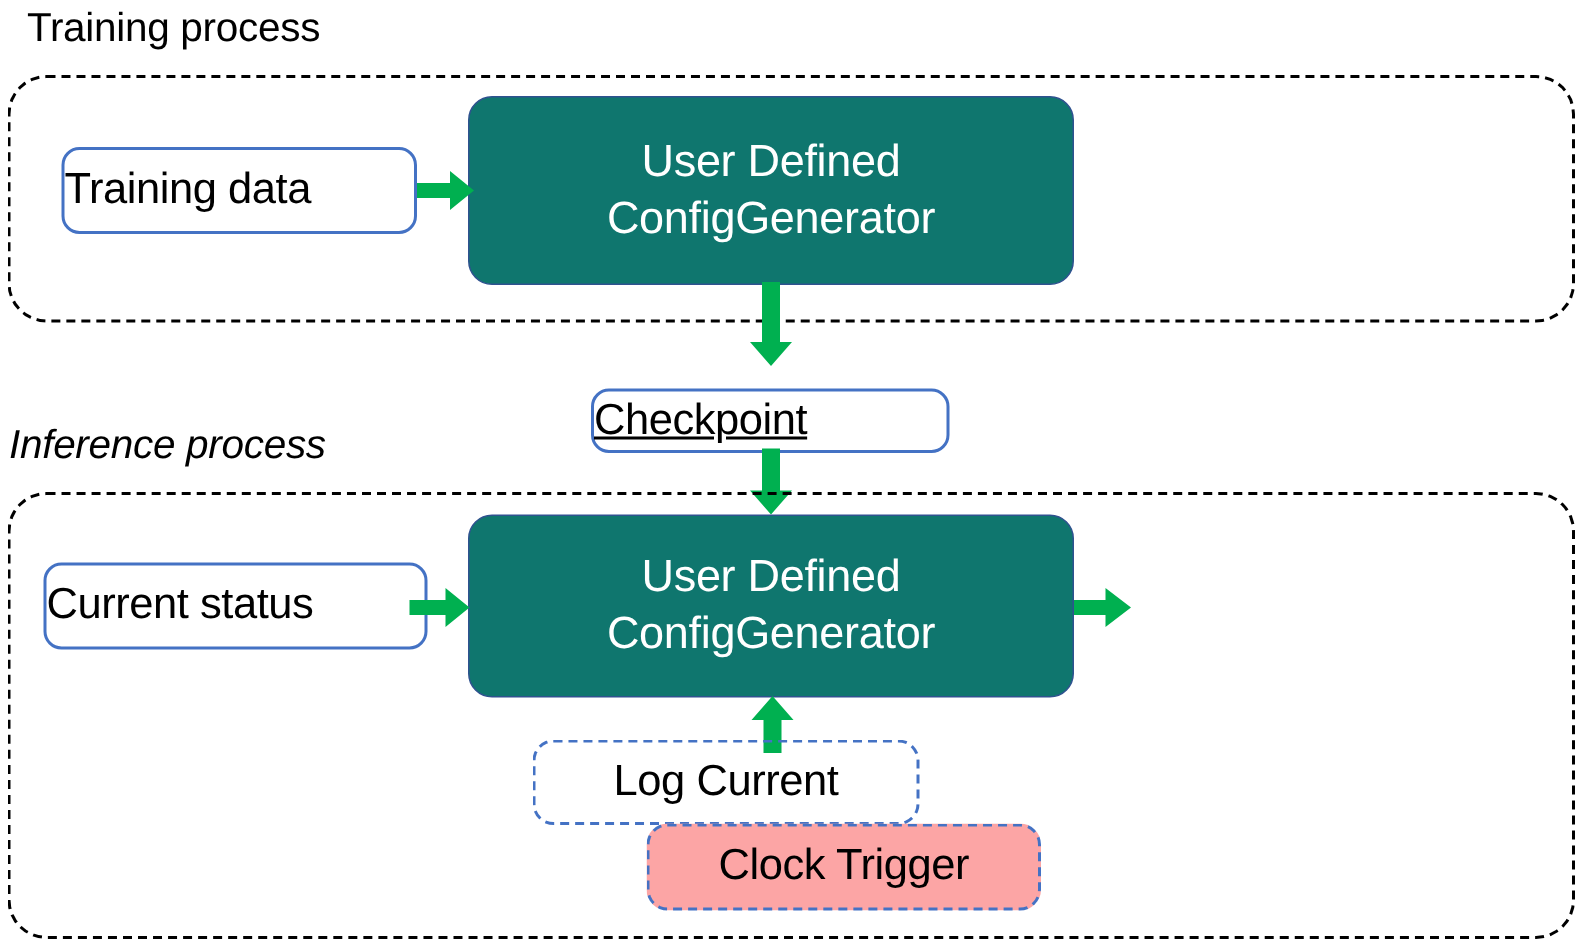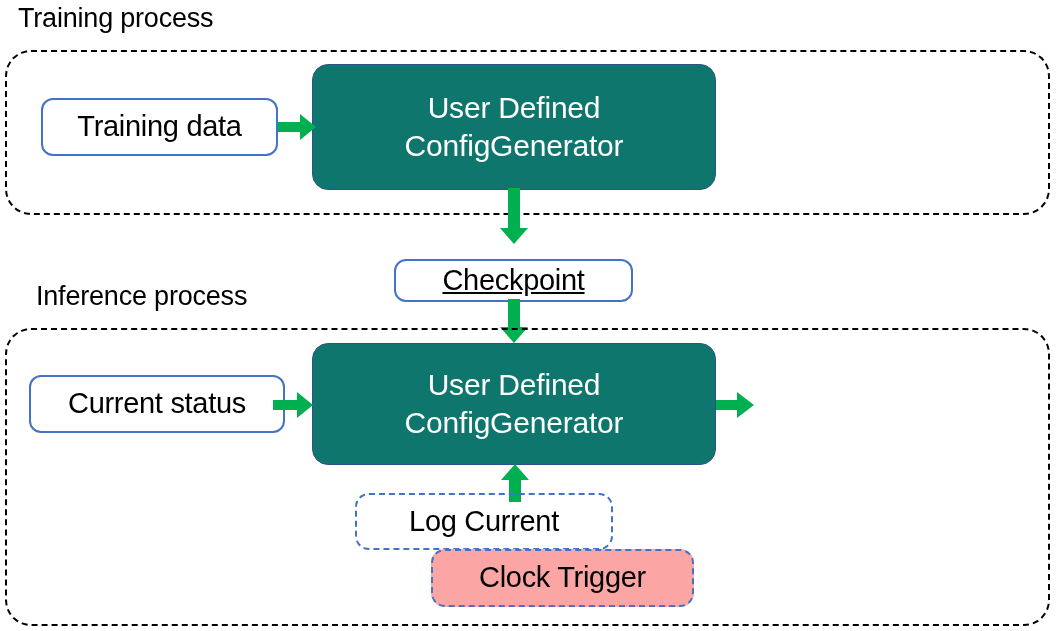--- a/index.html
+++ b/index.html
@@ -22,21 +22,21 @@
   
   .section-label {
     position: absolute;
     font-size: 27px;
     line-height: 1.05;
     color: #000000;
     white-space: nowrap;
     letter-spacing: -0.2px;
   }
   #label-training  { left: 18px;  top: 4px;   }
-  #label-inference { left: 36px;  top: 282px; }
+  #label-inference { left: 6px;  top: 282px; font-style: italic; }
 
   
   .process-container {
     position: absolute;
     border: 2.5px dashed #000000;
     border-radius: 26px;
     background: transparent;
     box-sizing: border-box;
   }
   #container-training  { left: 5px; top: 50px;  width: 1045px; height: 165px; }
@@ -44,21 +44,20 @@
 
   
   .node-white {
     position: absolute;
     box-sizing: border-box;
     border: 2px solid #4472C4;
     border-radius: 12px;
     background: #ffffff;
     display: flex;
     align-items: center;
-    justify-content: center;
     color: #000000;
     font-size: 29px;
     line-height: 1.1;
     white-space: nowrap;
     letter-spacing: -0.3px;
   }
   #node-training-data  { left: 41px;  top: 98px;  width: 237px; height: 58px; }
   #node-checkpoint     { left: 394px; top: 259px; width: 239px; height: 43px; text-decoration: underline; }
   #node-current-status { left: 29px;  top: 375px; width: 256px; height: 58px; }
   #node-output-config  { left: 753px; top: 378px; width: 260px; height: 56px; }

